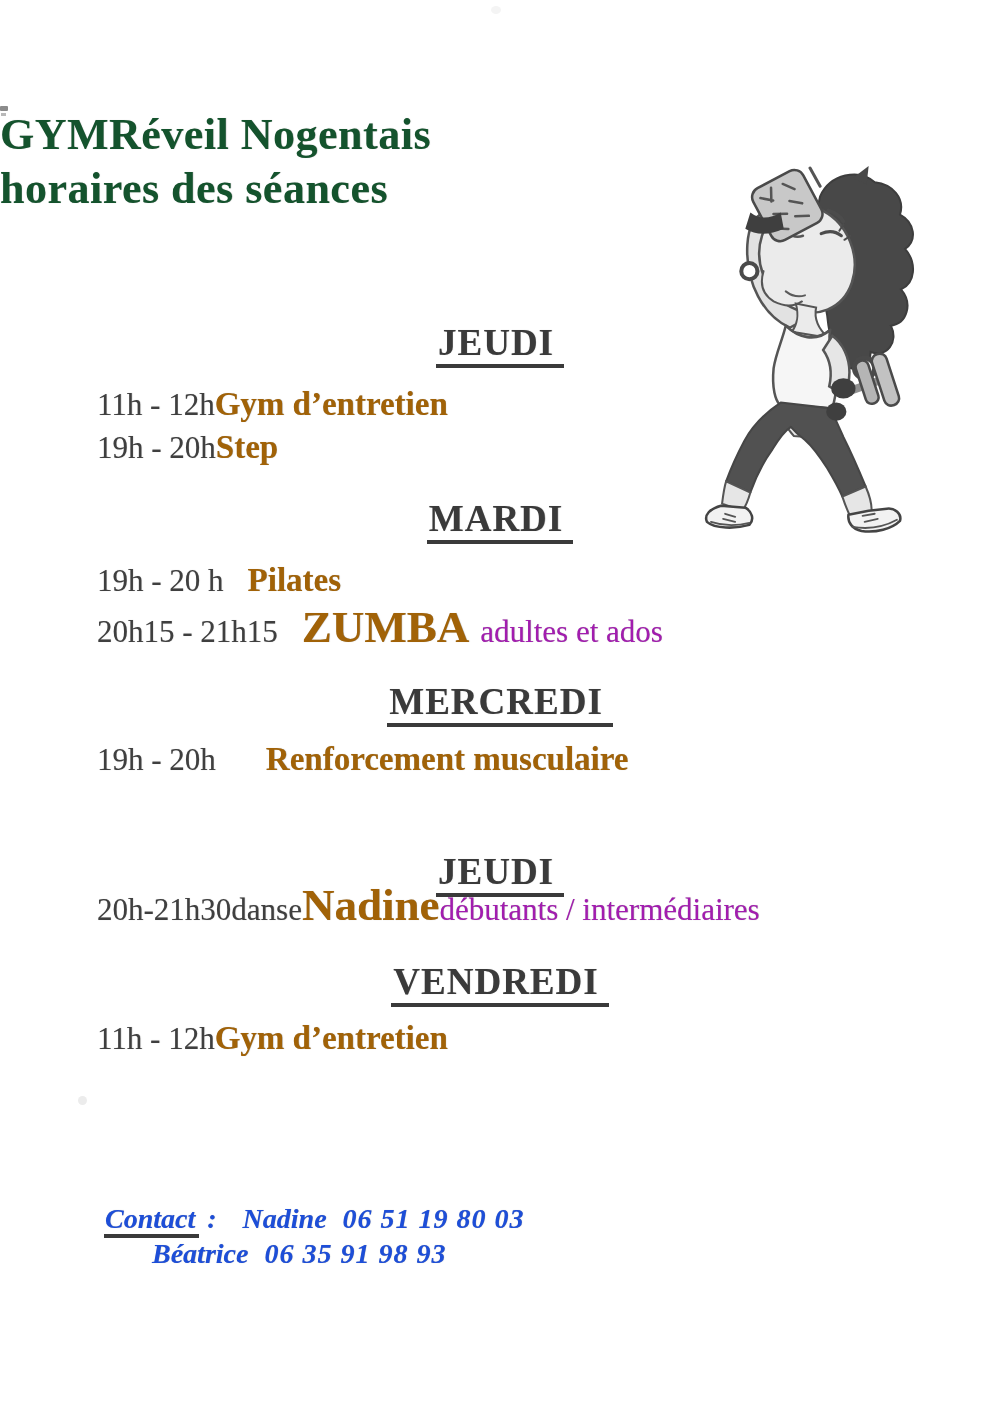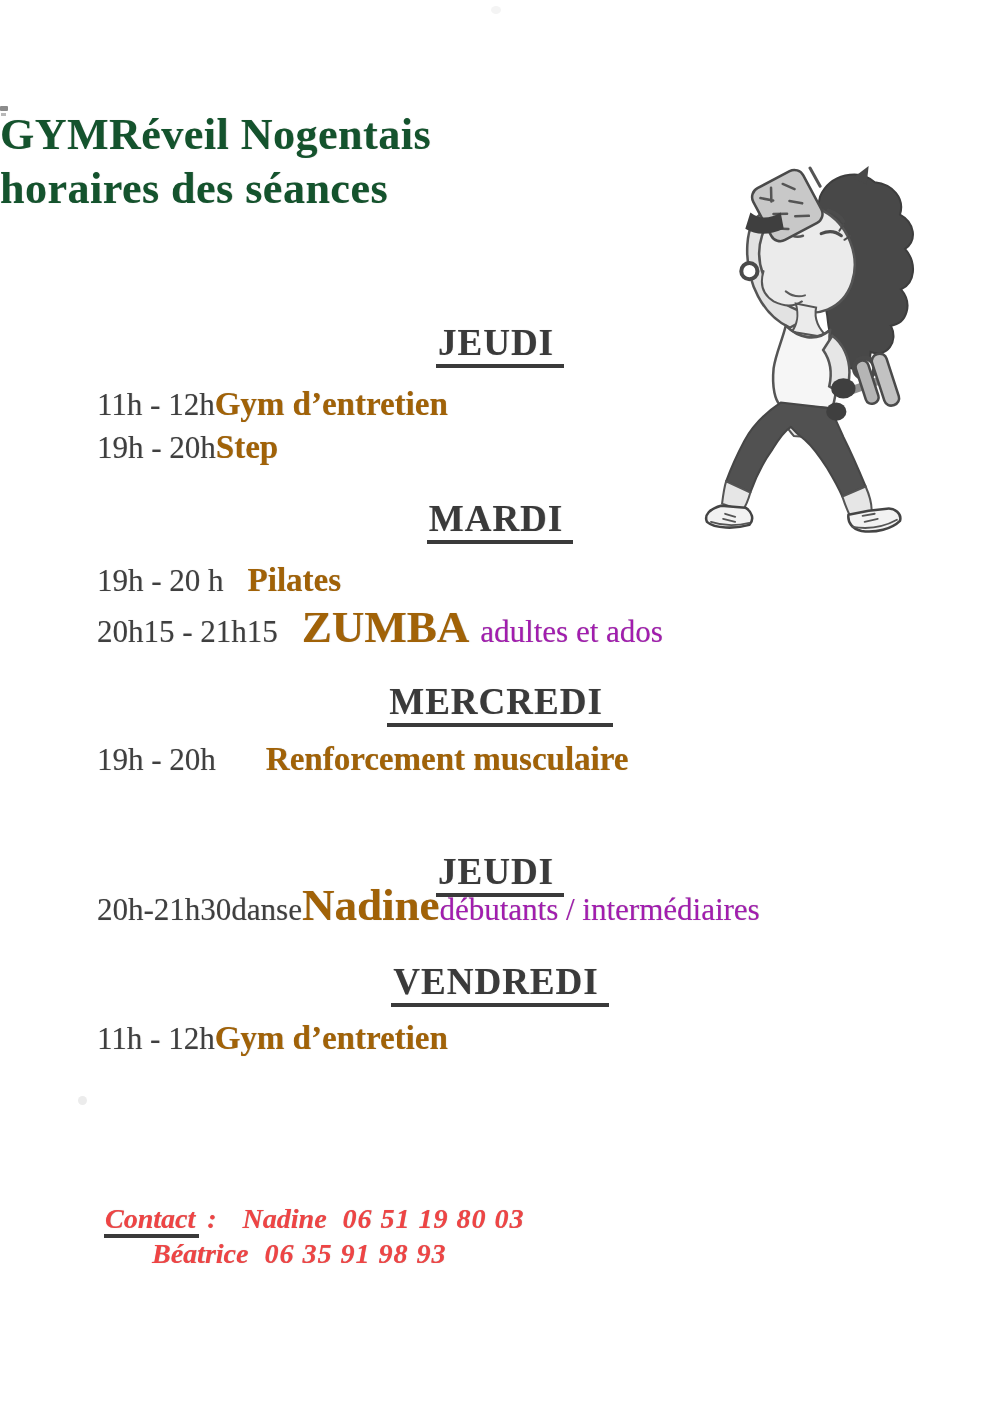--- a/index.html
+++ b/index.html
@@ -58,21 +58,21 @@
   .r-mardi1   { top:562px; }
   .r-mardi2   { top:601px; }
   .r-mercredi { top:741px; }
   .r-jeudi    { top:879px; }
   .r-vendredi { top:1020px; }
 
   
   .contact-line {
     position:absolute;
     font-style:italic; font-weight:bold;
-    font-size:28px; color:#ef4444; white-space:nowrap;
+    font-size:28px; color:#1d4ed8; white-space:nowrap;
   }
   .c-line1 { top:1203px; left:104px; }
   .c-line2 { top:1238px; left:152px; }
   .contact-label { border-bottom:4px solid #3a3a3a; padding:0 4px 0 1px; }
   .contact-colon { margin-left:8px; }
   .contact-name  { margin-left:26px; }
   .c-line2 .contact-name { margin-left:0; }
   .contact-phone { margin-left:16px; letter-spacing:1px; }
 
   

